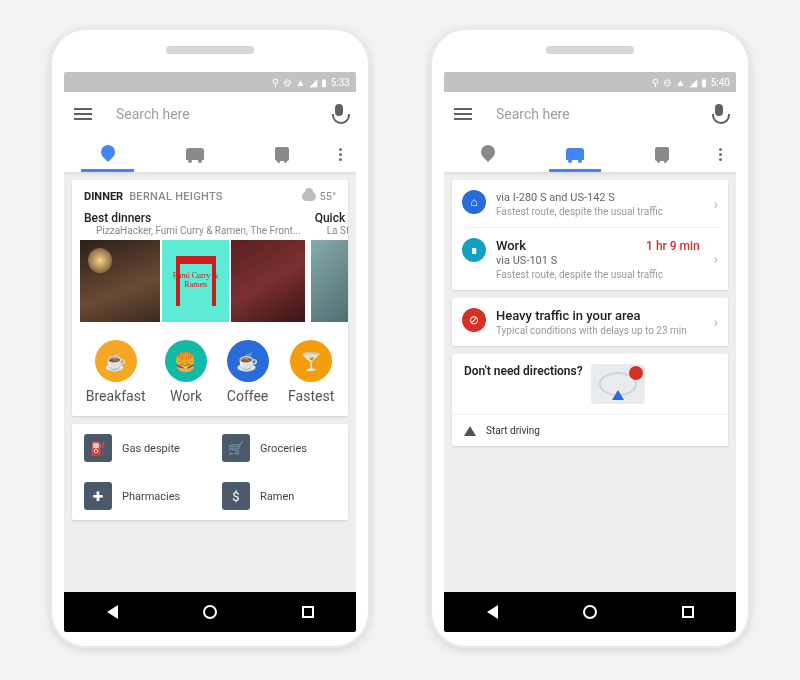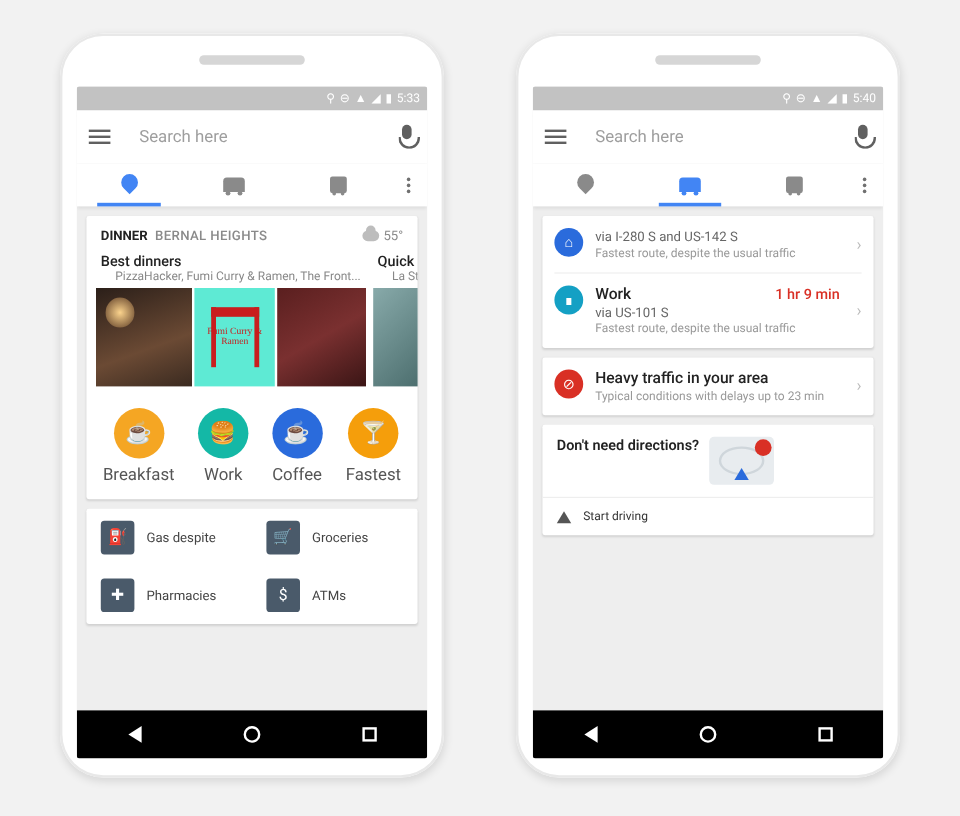--- a/index.html
+++ b/index.html
@@ -237,21 +237,21 @@
             <div class="svc">
                 <div class="sq">🛒</div>
                 <div class="t">Groceries</div>
               </div>
             <div class="svc">
                 <div class="sq">✚</div>
                 <div class="t">Pharmacies</div>
               </div>
             <div class="svc">
                 <div class="sq">$</div>
-                <div class="t">ATMs</div>
+                <div class="t">Ramen</div>
               </div>
           </div>
         </div>
 
       </div>
 
       <div class="nav-bar">
         <div class="nbtn">
             <div class="tri-l"></div>
           </div>

